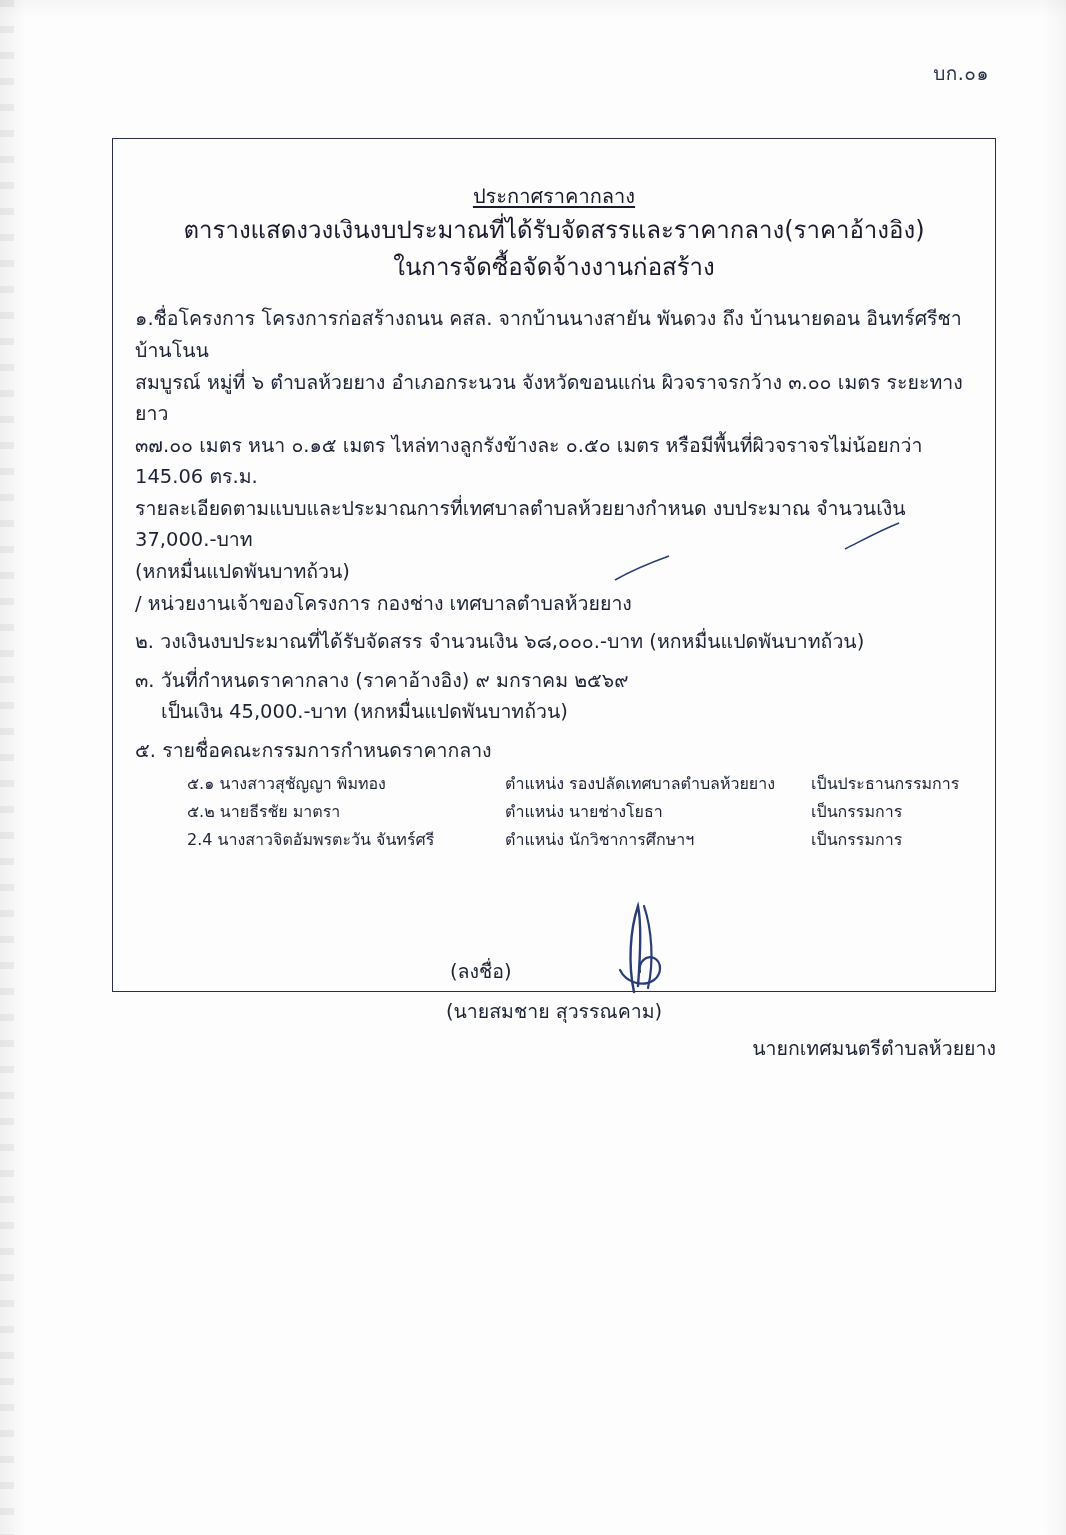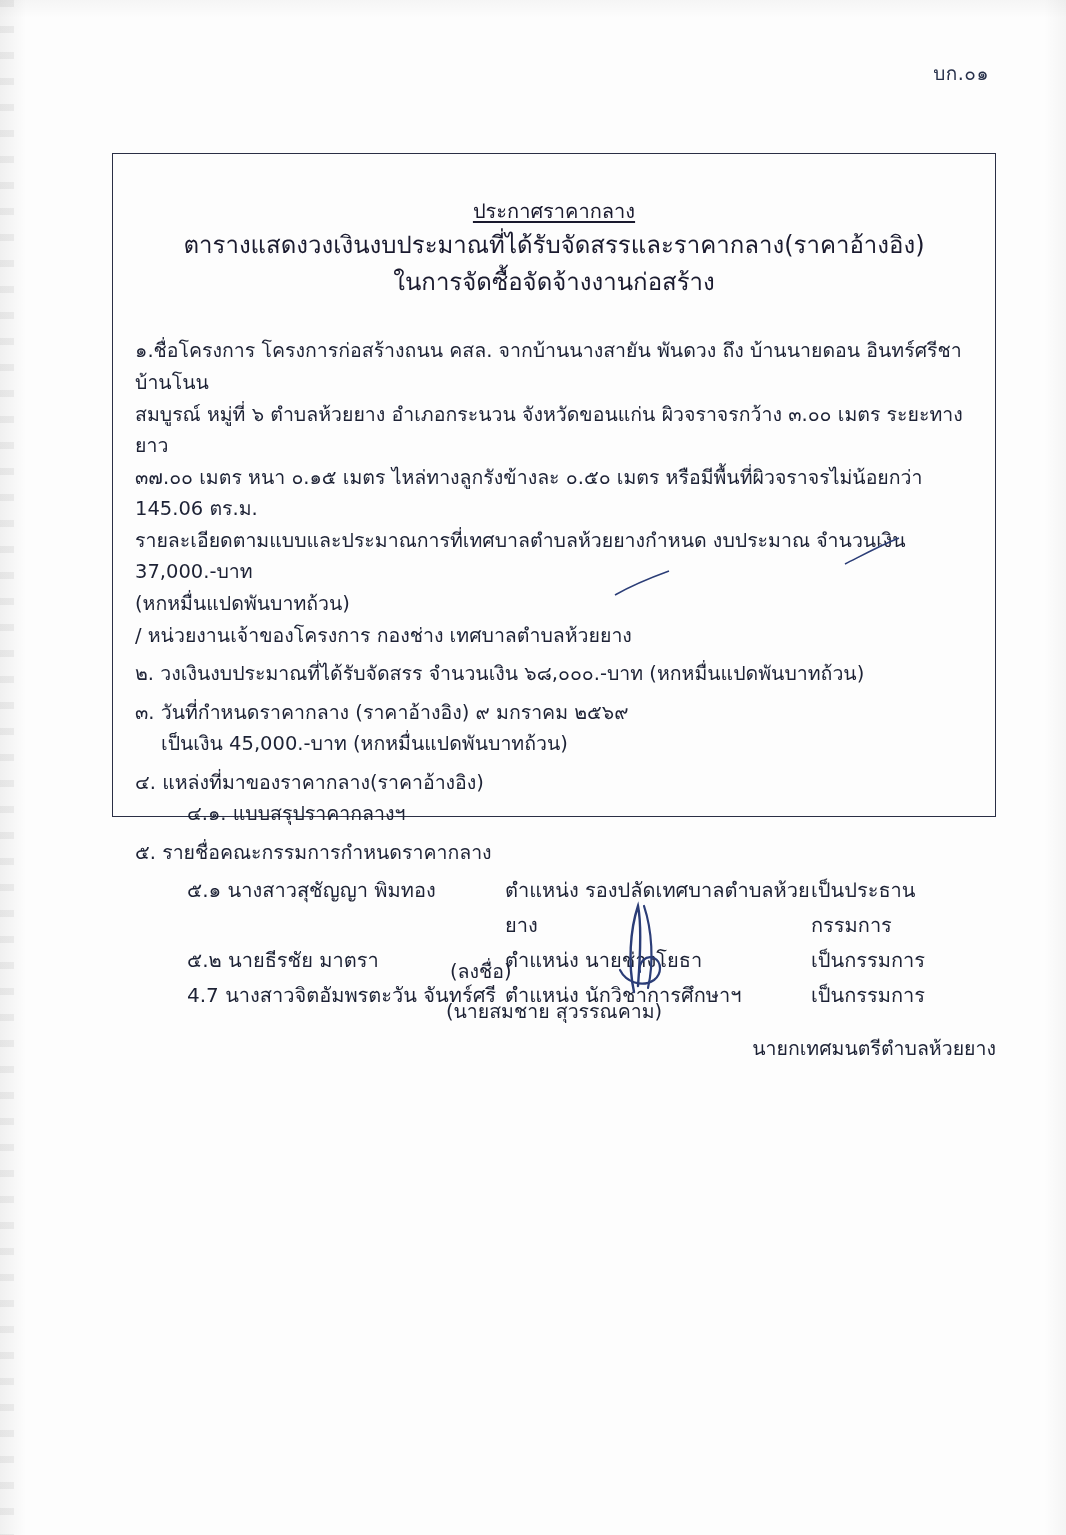--- a/index.html
+++ b/index.html
@@ -40,23 +40,23 @@
     top: 58px;
     right: 77px;
     font-size: 19px;
     letter-spacing: 0.5px;
     color: #27304a;
   }
 
   .frame {
     position: absolute;
     left: 112px;
-    top: 153px;
+    top: 138px;
     width: 884px;
-    height: 664px;
+    height: 854px;
     border: 1.5px solid #2a2f45;
     box-sizing: border-box;
   }
 
   .inner {
     position: absolute;
     left: 22px;
     right: 22px;
     top: 42px;
   }
@@ -68,21 +68,21 @@
   .title-1 {
     font-size: 20px;
     text-decoration: underline;
     text-underline-offset: 3px;
   }
   .title-2, .title-3 {
     font-size: 24px;
   }
 
   .body-block {
-    margin-top: 34px;
+    margin-top: 17px;
     font-size: 19.5px;
     line-height: 1.62;
     color: #1d2235;
   }
 
   .para {
     margin: 0;
     text-indent: 0;
   }
   .line {
@@ -97,21 +97,21 @@
 
   
   .committee {
     margin-top: 4px;
   }
   .cm-row {
     display: flex;
     align-items: baseline;
     padding-left: 52px;
     line-height: 1.75;
-    font-size: 20px;
+    font-size: 16px;
     justify-content: center;
   }
   .cm-name {
     width: 318px;
     flex: 0 0 318px;
   }
   .cm-pos {
     width: 306px;
     flex: 0 0 306px;
   }
@@ -190,40 +190,36 @@
         <span class="line">/ หน่วยงานเจ้าของโครงการ  กองช่าง  เทศบาลตำบลห้วยยาง</span>
       </div>
 
       <div class="para spaced">๒. วงเงินงบประมาณที่ได้รับจัดสรร   จำนวนเงิน ๖๘,๐๐๐.-บาท (หกหมื่นแปดพันบาทถ้วน)</div>
 
       <div class="para spaced">
         <span class="line">๓. วันที่กำหนดราคากลาง (ราคาอ้างอิง)  ๙ มกราคม  ๒๕๖๙</span>
         <span class="line ln-indent-1">เป็นเงิน 45,000.-บาท (หกหมื่นแปดพันบาทถ้วน)</span>
       </div>
 
-      <div class="para spaced">
-        <span class="line">๔. แหล่งที่มาของราคากลาง(ราคาอ้างอิง)</span>
-        <span class="line ln-indent-2">๔.๑.    แบบสรุปราคากลางฯ</span>
-      </div>
 
       <div class="para spaced">๕. รายชื่อคณะกรรมการกำหนดราคากลาง</div>
 
       <div class="committee">
         <div class="cm-row">
           <span class="cm-name">๕.๑ นางสาวสุชัญญา   พิมทอง</span>
           <span class="cm-pos">ตำแหน่ง  รองปลัดเทศบาลตำบลห้วยยาง</span>
           <span class="cm-role">เป็นประธานกรรมการ</span>
         </div>
         <div class="cm-row">
           <span class="cm-name">๕.๒ นายธีรชัย  มาตรา</span>
           <span class="cm-pos">ตำแหน่ง  นายช่างโยธา</span>
           <span class="cm-role">เป็นกรรมการ</span>
         </div>
         <div class="cm-row">
-          <span class="cm-name">4.7 นางสาวจิตอัมพรตะวัน  จันทร์ศรี</span>
+          <span class="cm-name">2.4 นางสาวจิตอัมพรตะวัน  จันทร์ศรี</span>
           <span class="cm-pos">ตำแหน่ง  นักวิชาการศึกษาฯ</span>
           <span class="cm-role">เป็นกรรมการ</span>
         </div>
       </div>
 
     </div>
   </div>
 
   <svg class="stroke" style="left:730px; top:380px; width:60px; height:40px;" viewBox="0 0 60 40">
     <path d="M2 30 C 18 22, 36 12, 56 4" stroke-width="1.6"></path>

